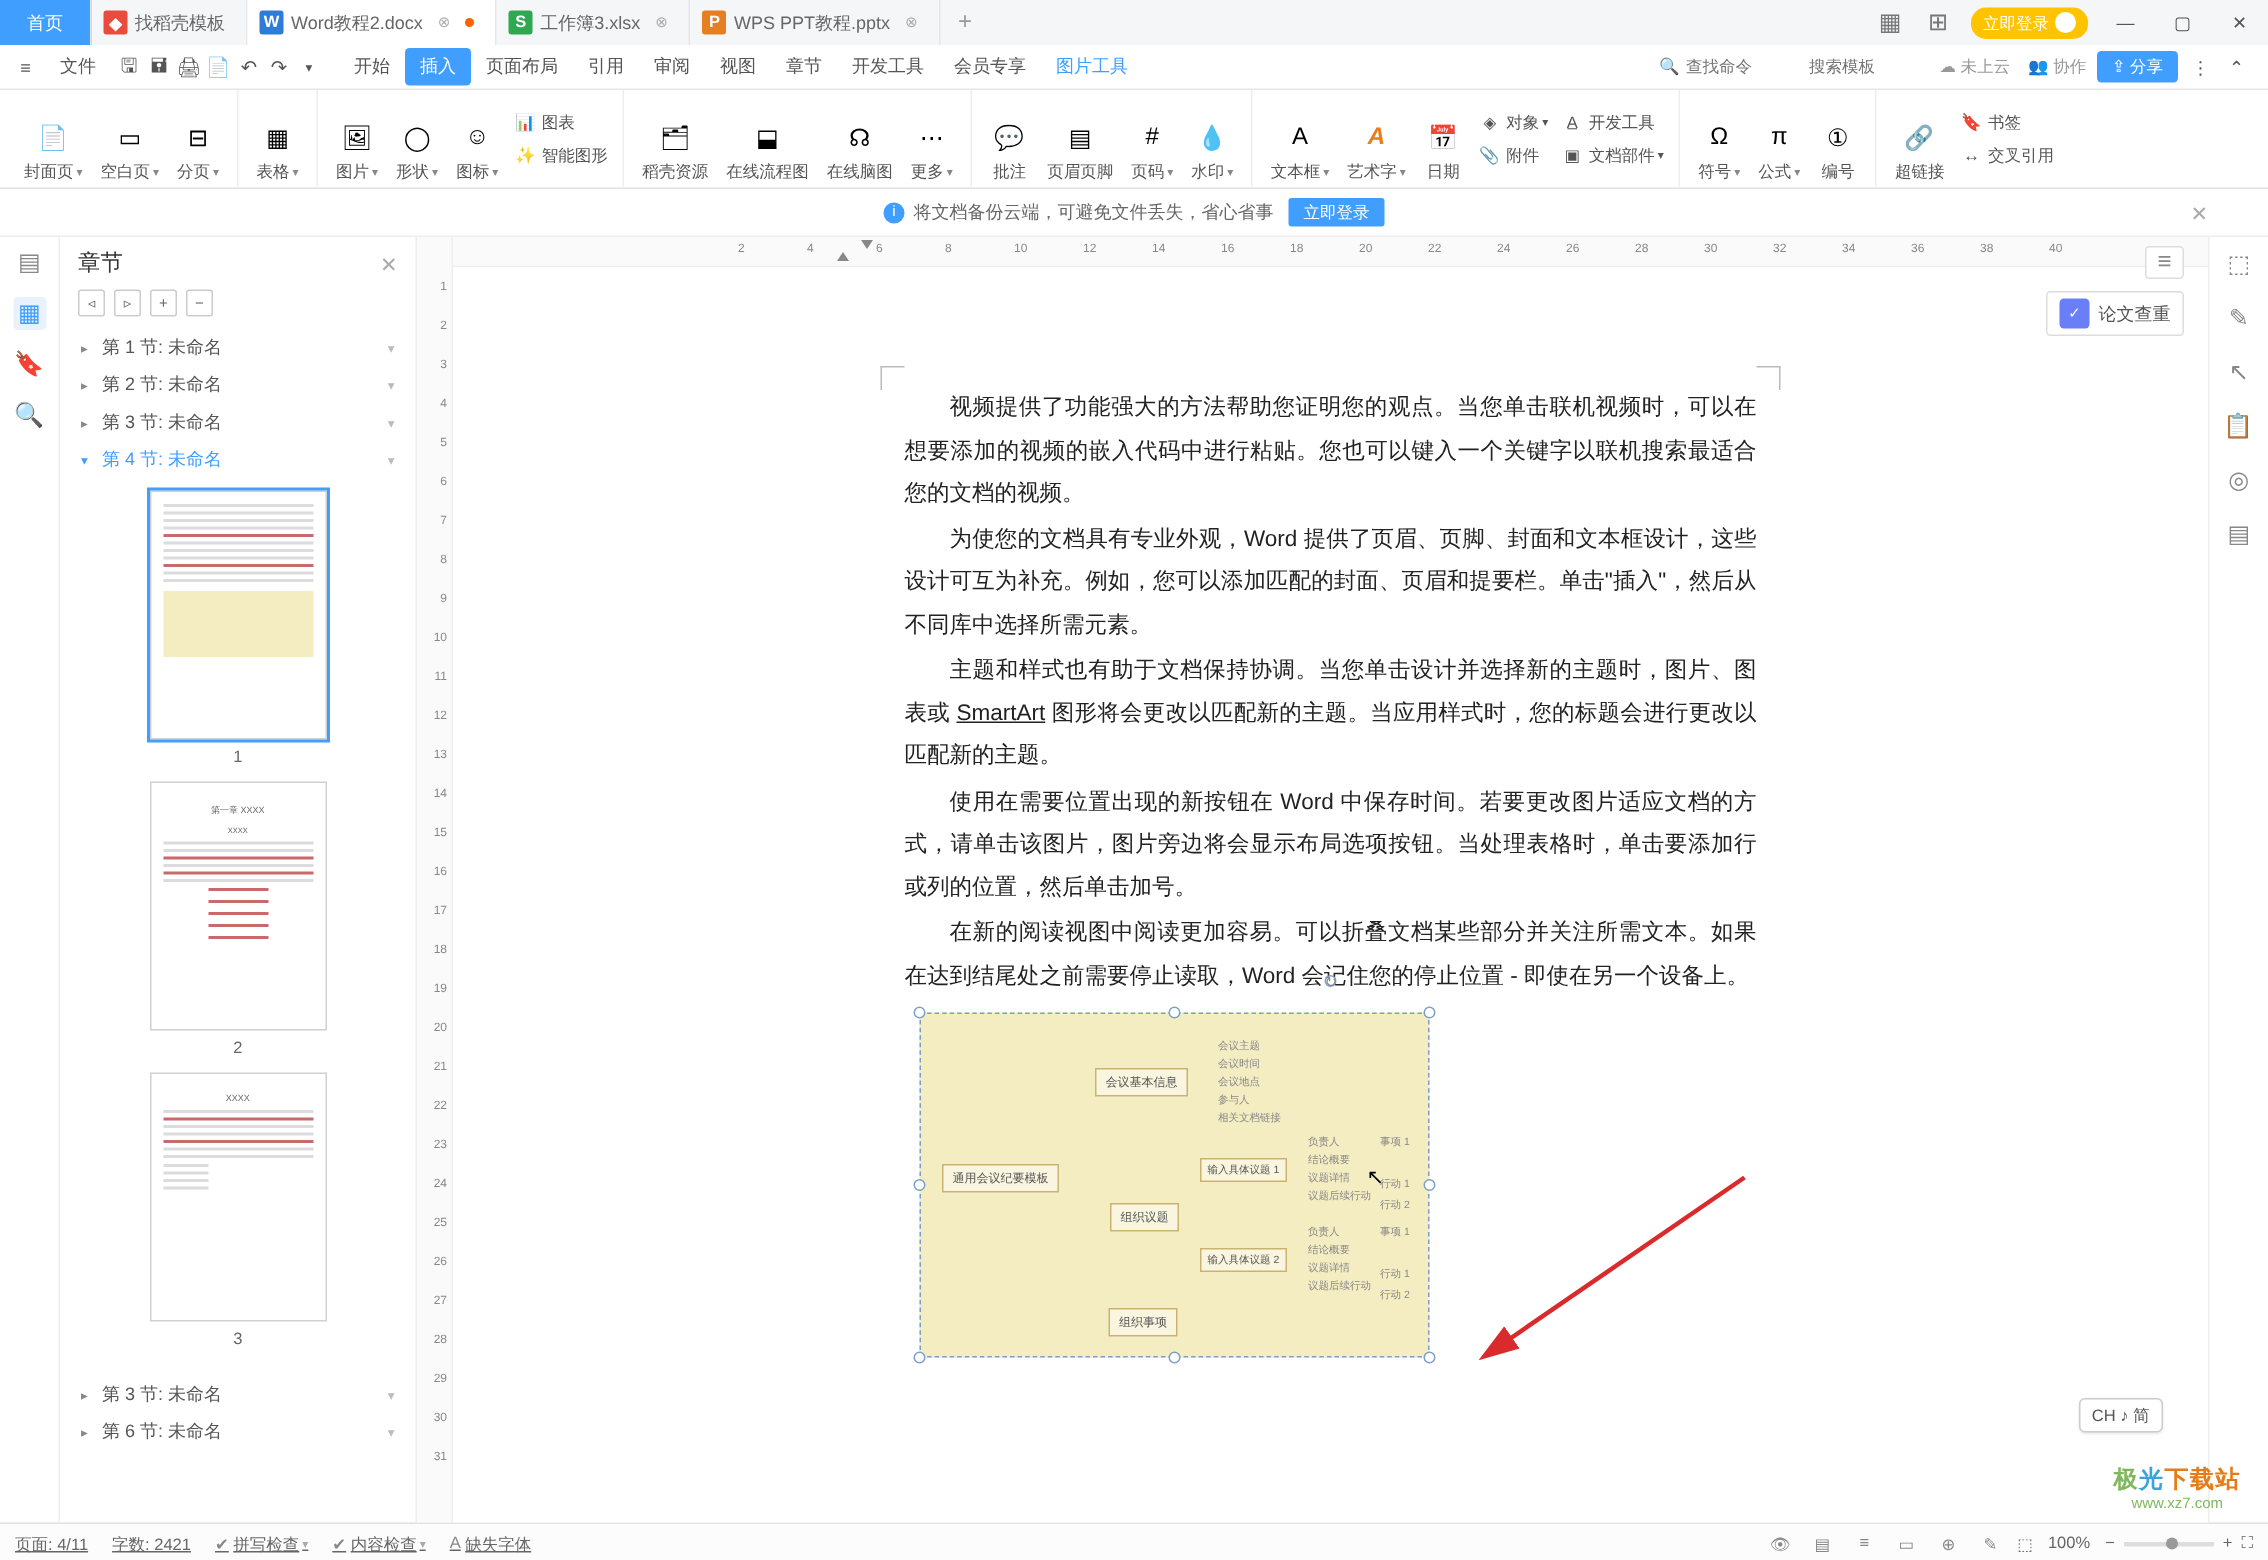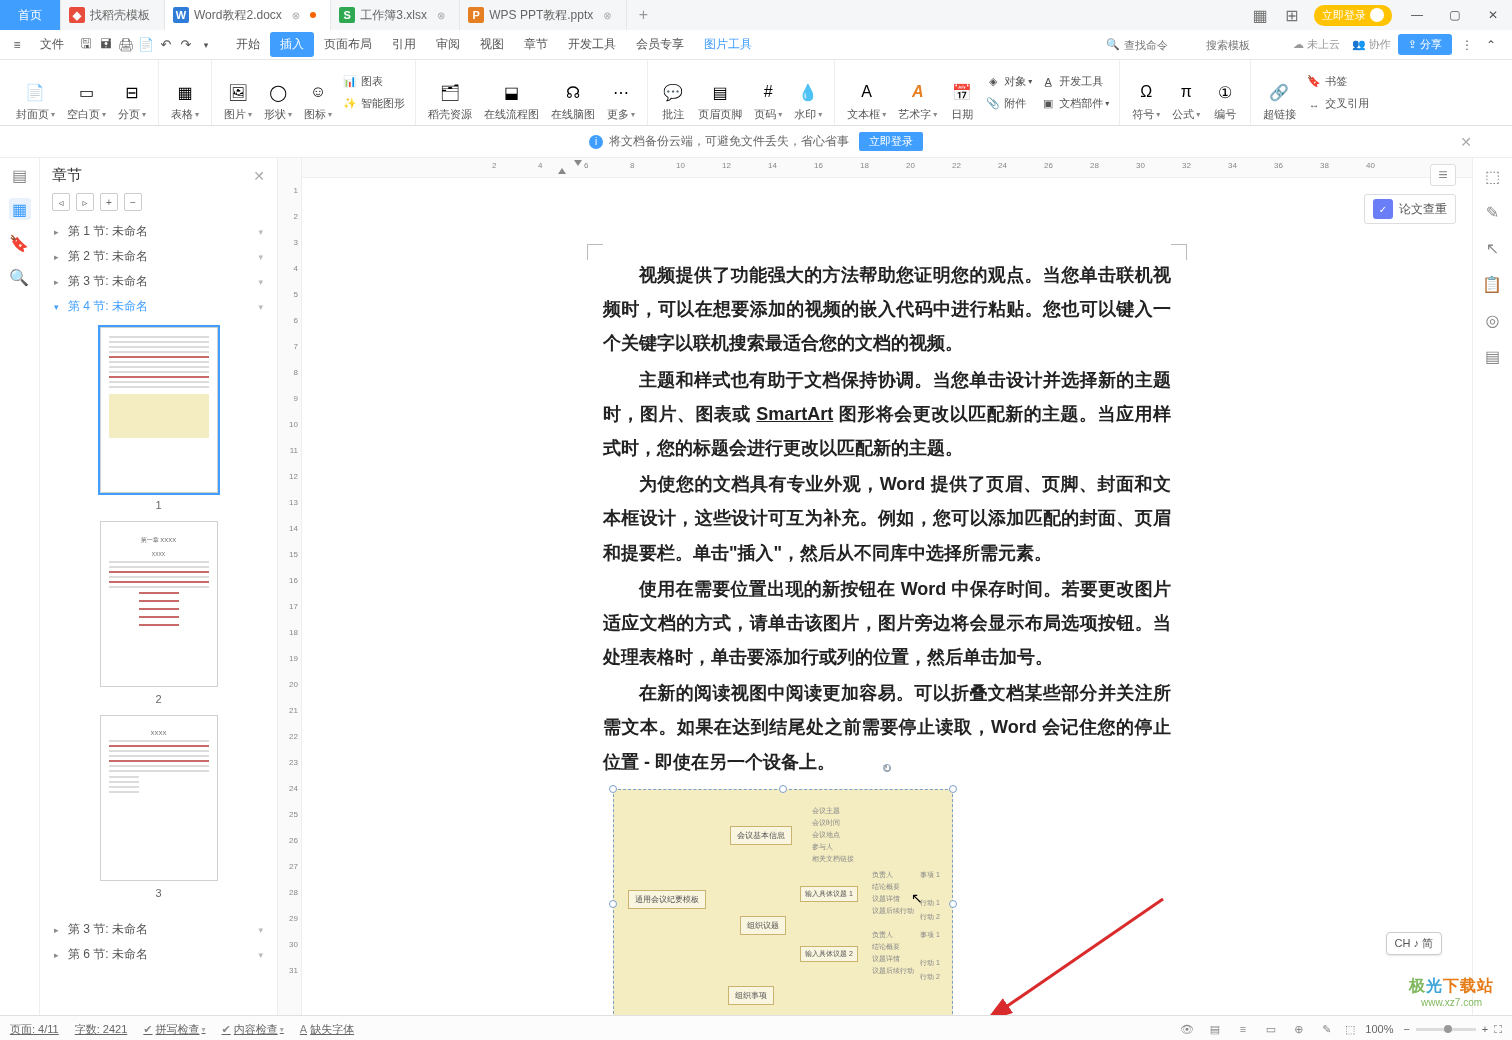--- a/index.html
+++ b/index.html
@@ -90,21 +90,21 @@
 
 
 .docarea { flex: 1; background: #fff; position: relative; overflow: hidden; }
 .hruler { height: 20px; background: #fafafa; position:relative;font-size:8px;color:#888;border-bottom:1px solid #eee;}
 .hruler .tick{position:absolute;top:3px;}
 .hruler .ind { position:absolute;top:10px;width:0;height:0;border-left:4px solid transparent;border-right:4px solid transparent;border-bottom:6px solid #888;}
 .page { width: 700px; margin: 20px auto 0; background: #fff; padding: 60px 66px; position: relative; }
 .corner{position:absolute;width:16px;height:16px;}
 .corner.tl{border-left:1px solid #bbb;border-top:1px solid #bbb;left:50px;top:46px;}
 .corner.tr{border-right:1px solid #bbb;border-top:1px solid #bbb;right:50px;top:46px;}
-.para { font-size: 18px; line-height: 1.9; color: #222; text-align: justify; text-indent: 2em; margin-bottom: 2px; font-weight: bold; }
+.para { font-size: 15px; line-height: 1.9; color: #222; text-align: justify; text-indent: 2em; margin-bottom: 2px; }
 .sa { text-decoration:underline;color:#222;}
 .mindmap-wrap { position:relative;margin-top:10px;}
 .mindmap { width: 340px; height: 230px; background: #f4edc2; border: 1px dashed #7b9fc9; position: relative; margin-left: 10px;}
 .handle{position:absolute;width:8px;height:8px;background:#fff;border:1px solid #7b9fc9;border-radius:50%;}
 .handle.rot{top:-25px;left:50%;transform:translateX(-50%);}
 .handle.rot:before{content:"↻";color:#888;font-size:10px;position:absolute;top:-2px;left:-1px;}
 .handle.t{top:-5px;left:50%;transform:translateX(-50%);}
 .handle.b{bottom:-5px;left:50%;transform:translateX(-50%);}
 .handle.l{left:-5px;top:50%;transform:translateY(-50%);}
 .handle.r{right:-5px;top:50%;transform:translateY(-50%);}
@@ -614,40 +614,40 @@
         <span class="tick" style="left: 880px;">32</span>
         <span class="tick" style="left: 926px;">34</span>
         <span class="tick" style="left: 972px;">36</span>
         <span class="tick" style="left: 1018px;">38</span>
         <span class="tick" style="left: 1064px; text-align: center;">40</span>
       </div>
     <div class="page">
       <div class="corner tl"></div>
       <div class="corner tr"></div>
       <p class="para">视频提供了功能强大的方法帮助您证明您的观点。当您单击联机视频时，可以在想要添加的视频的嵌入代码中进行粘贴。您也可以键入一个关键字以联机搜索最适合您的文档的视频。</p>
+      <p class="para">为使您的文档具有专业外观，Word 提供了页眉、页脚、封面和文本框设计，这些设计可互为补充。例如，您可以添加匹配的封面、页眉和提要栏。单击"插入"，然后从不同库中选择所需元素。</p>
       <p class="para"><span>主题和样式也有助于文档保持协调。当您单击设计并选择新的主题时，图片、图表或 </span><span class="sa">SmartArt</span><span> 图形将会更改以匹配新的主题。当应用样式时，您的标题会进行更改以匹配新的主题。</span></p>
-      <p class="para">为使您的文档具有专业外观，Word 提供了页眉、页脚、封面和文本框设计，这些设计可互为补充。例如，您可以添加匹配的封面、页眉和提要栏。单击"插入"，然后从不同库中选择所需元素。</p>
       <p class="para">使用在需要位置出现的新按钮在 Word 中保存时间。若要更改图片适应文档的方式，请单击该图片，图片旁边将会显示布局选项按钮。当处理表格时，单击要添加行或列的位置，然后单击加号。</p>
       <p class="para">在新的阅读视图中阅读更加容易。可以折叠文档某些部分并关注所需文本。如果在达到结尾处之前需要停止读取，Word 会记住您的停止位置 - 即使在另一个设备上。</p>
 
       <div class="mindmap-wrap">
         <div class="handle rot"></div>
         <div class="mindmap">
           <div class="handle t"></div>
           <div class="handle b"></div>
           <div class="handle l"></div>
           <div class="handle r"></div>
           <div class="handle tl"></div>
           <div class="handle tr"></div>
           <div class="handle bl"></div>
           <div class="handle br"></div>
           <div class="mm-node" style="left:14px;top:100px">通用会议纪要模板</div>
           <div class="mm-node" style="left:116px;top:36px">会议基本信息</div>
           <div class="mm-node" style="left:126px;top:126px">组织议题</div>
-          <div class="mm-node" style="left:114px;top:196px">组织事项</div>
+          <div class="mm-node" style="left:125px;top:196px">组织事项</div>
           <div class="mm-leaf" style="left:198px;top:16px">会议主题</div>
           <div class="mm-leaf" style="left:198px;top:28px">会议时间</div>
           <div class="mm-leaf" style="left:198px;top:40px">会议地点</div>
           <div class="mm-leaf" style="left:198px;top:52px">参与人</div>
           <div class="mm-leaf" style="left:198px;top:64px">相关文档链接</div>
           <div class="mm-node" style="left:186px;top:96px;font-size:7px;padding:2px 4px">输入具体议题 1</div>
           <div class="mm-leaf" style="left:258px;top:80px">负责人</div>
           <div class="mm-leaf" style="left:258px;top:92px">结论概要</div>
           <div class="mm-leaf" style="left:258px;top:104px">议题详情</div>
           <div class="mm-leaf" style="left:258px;top:116px">议题后续行动</div>

